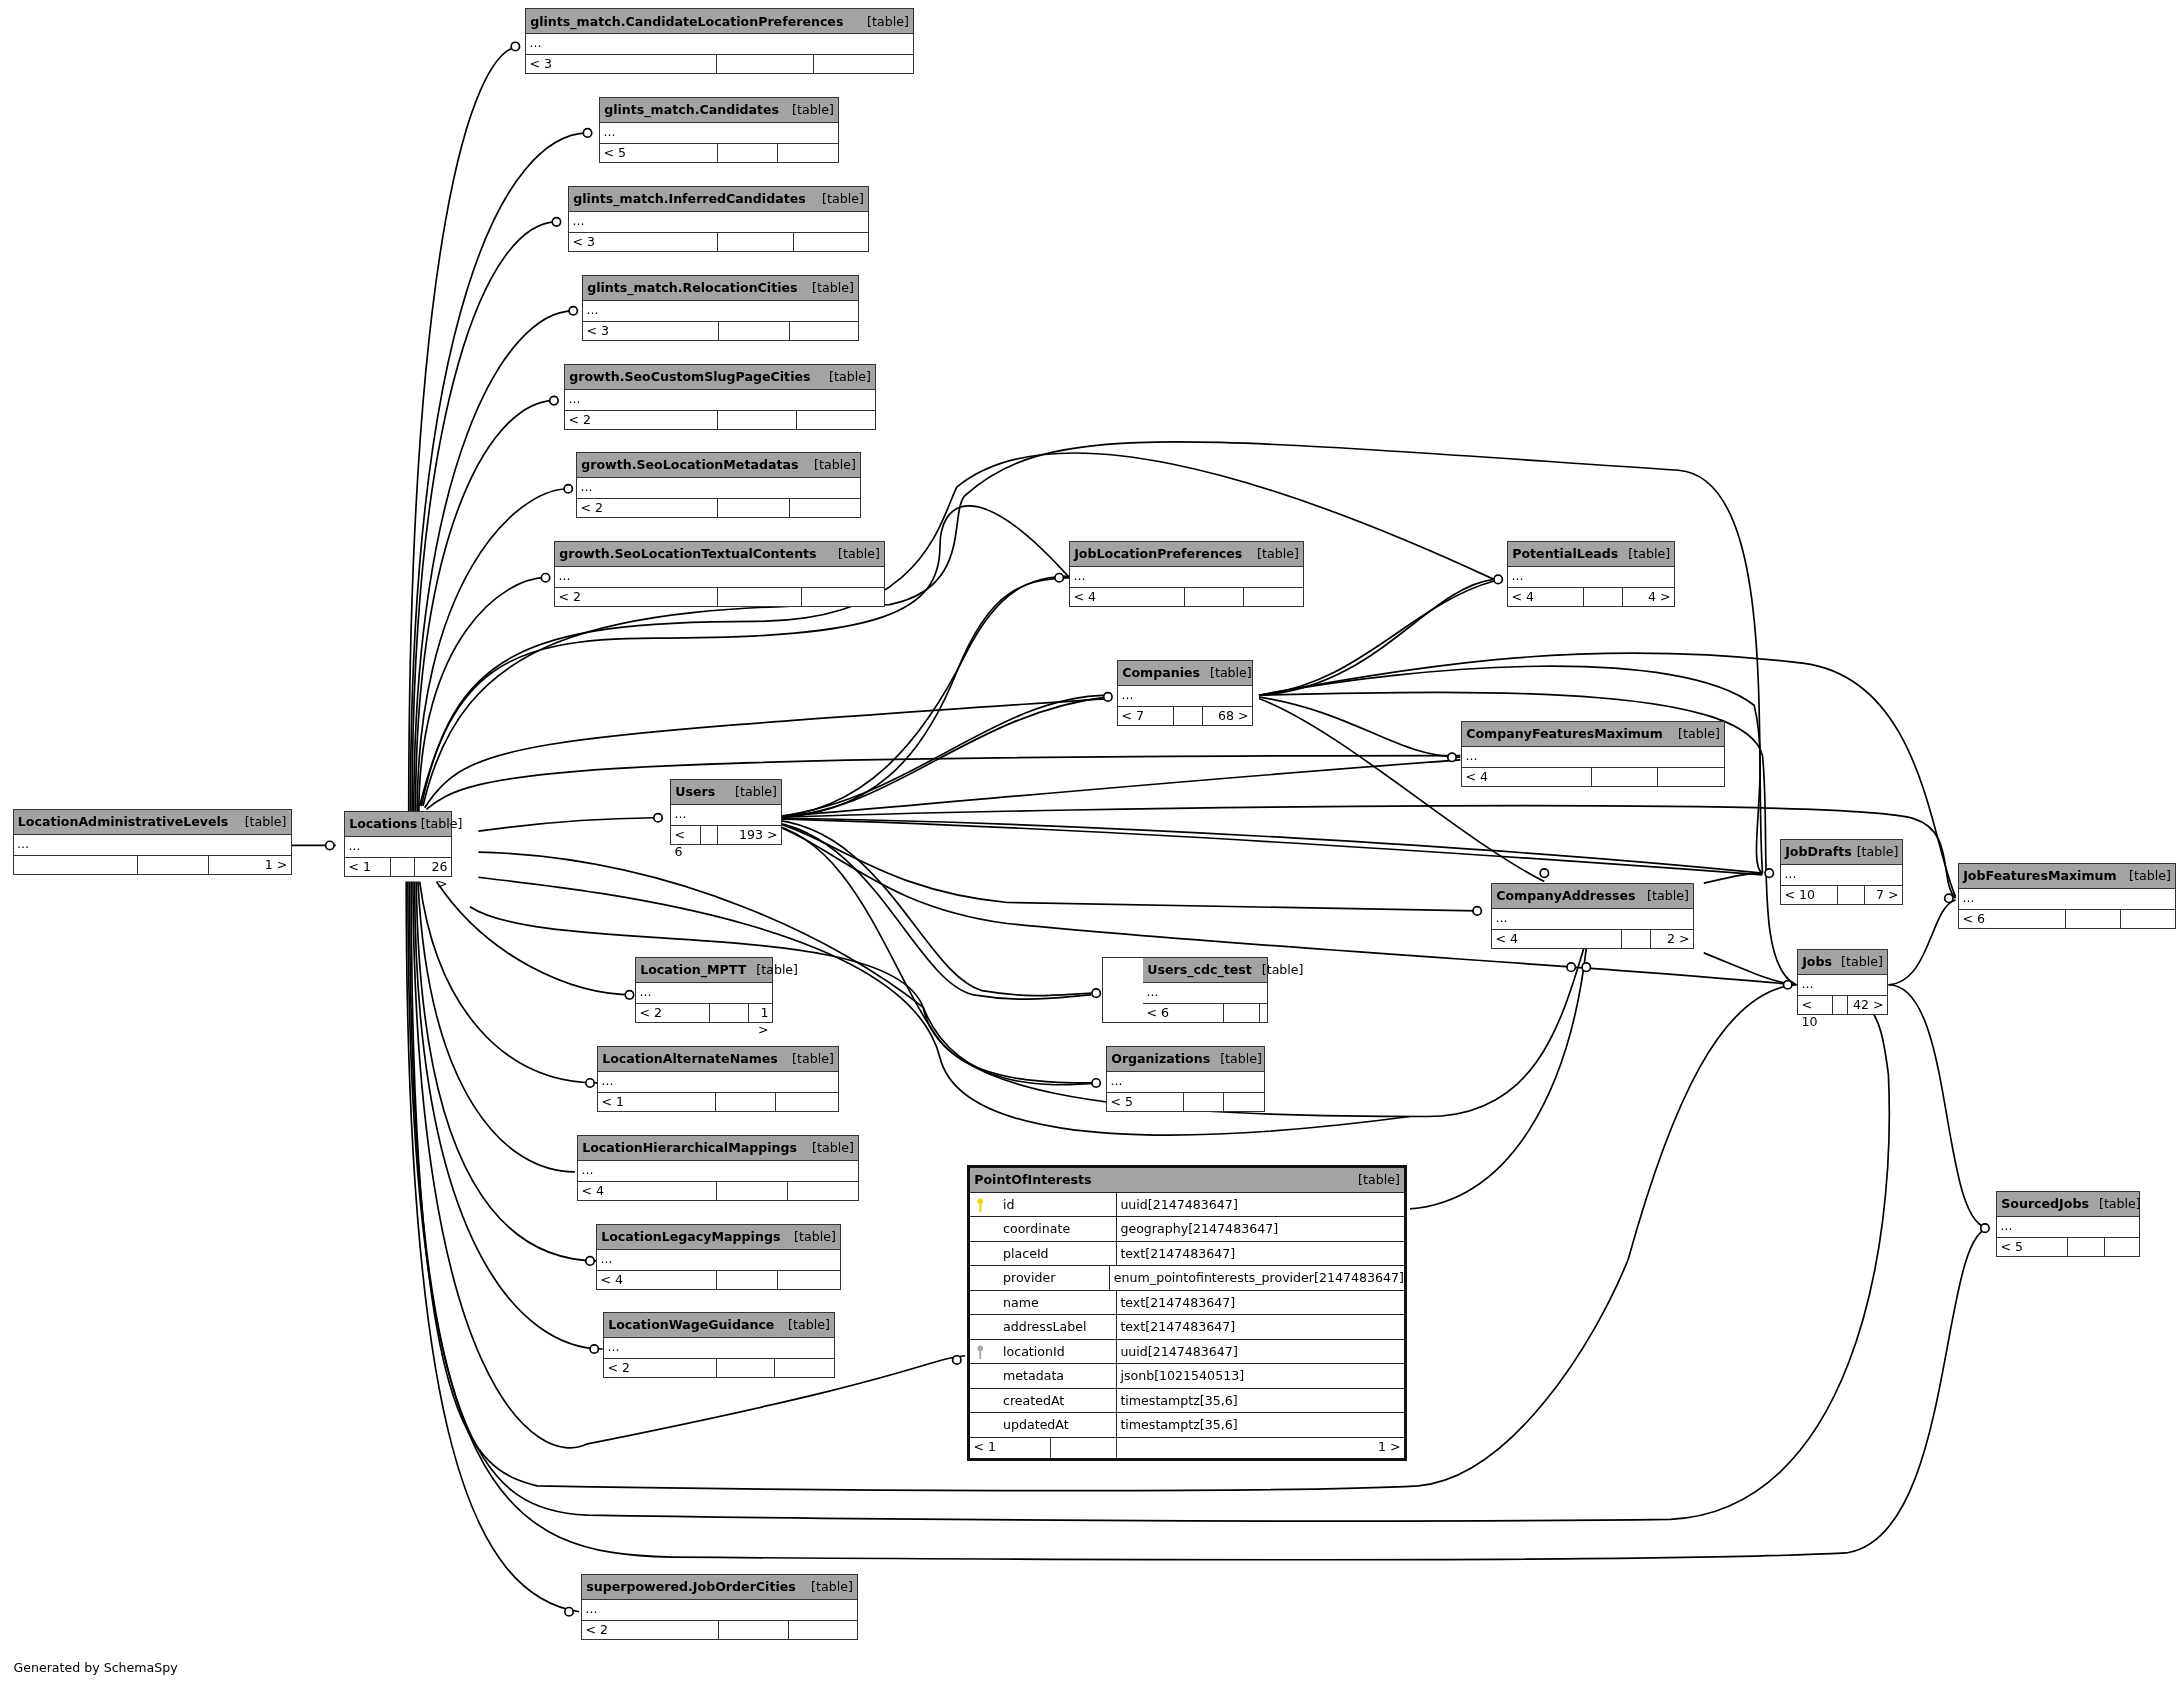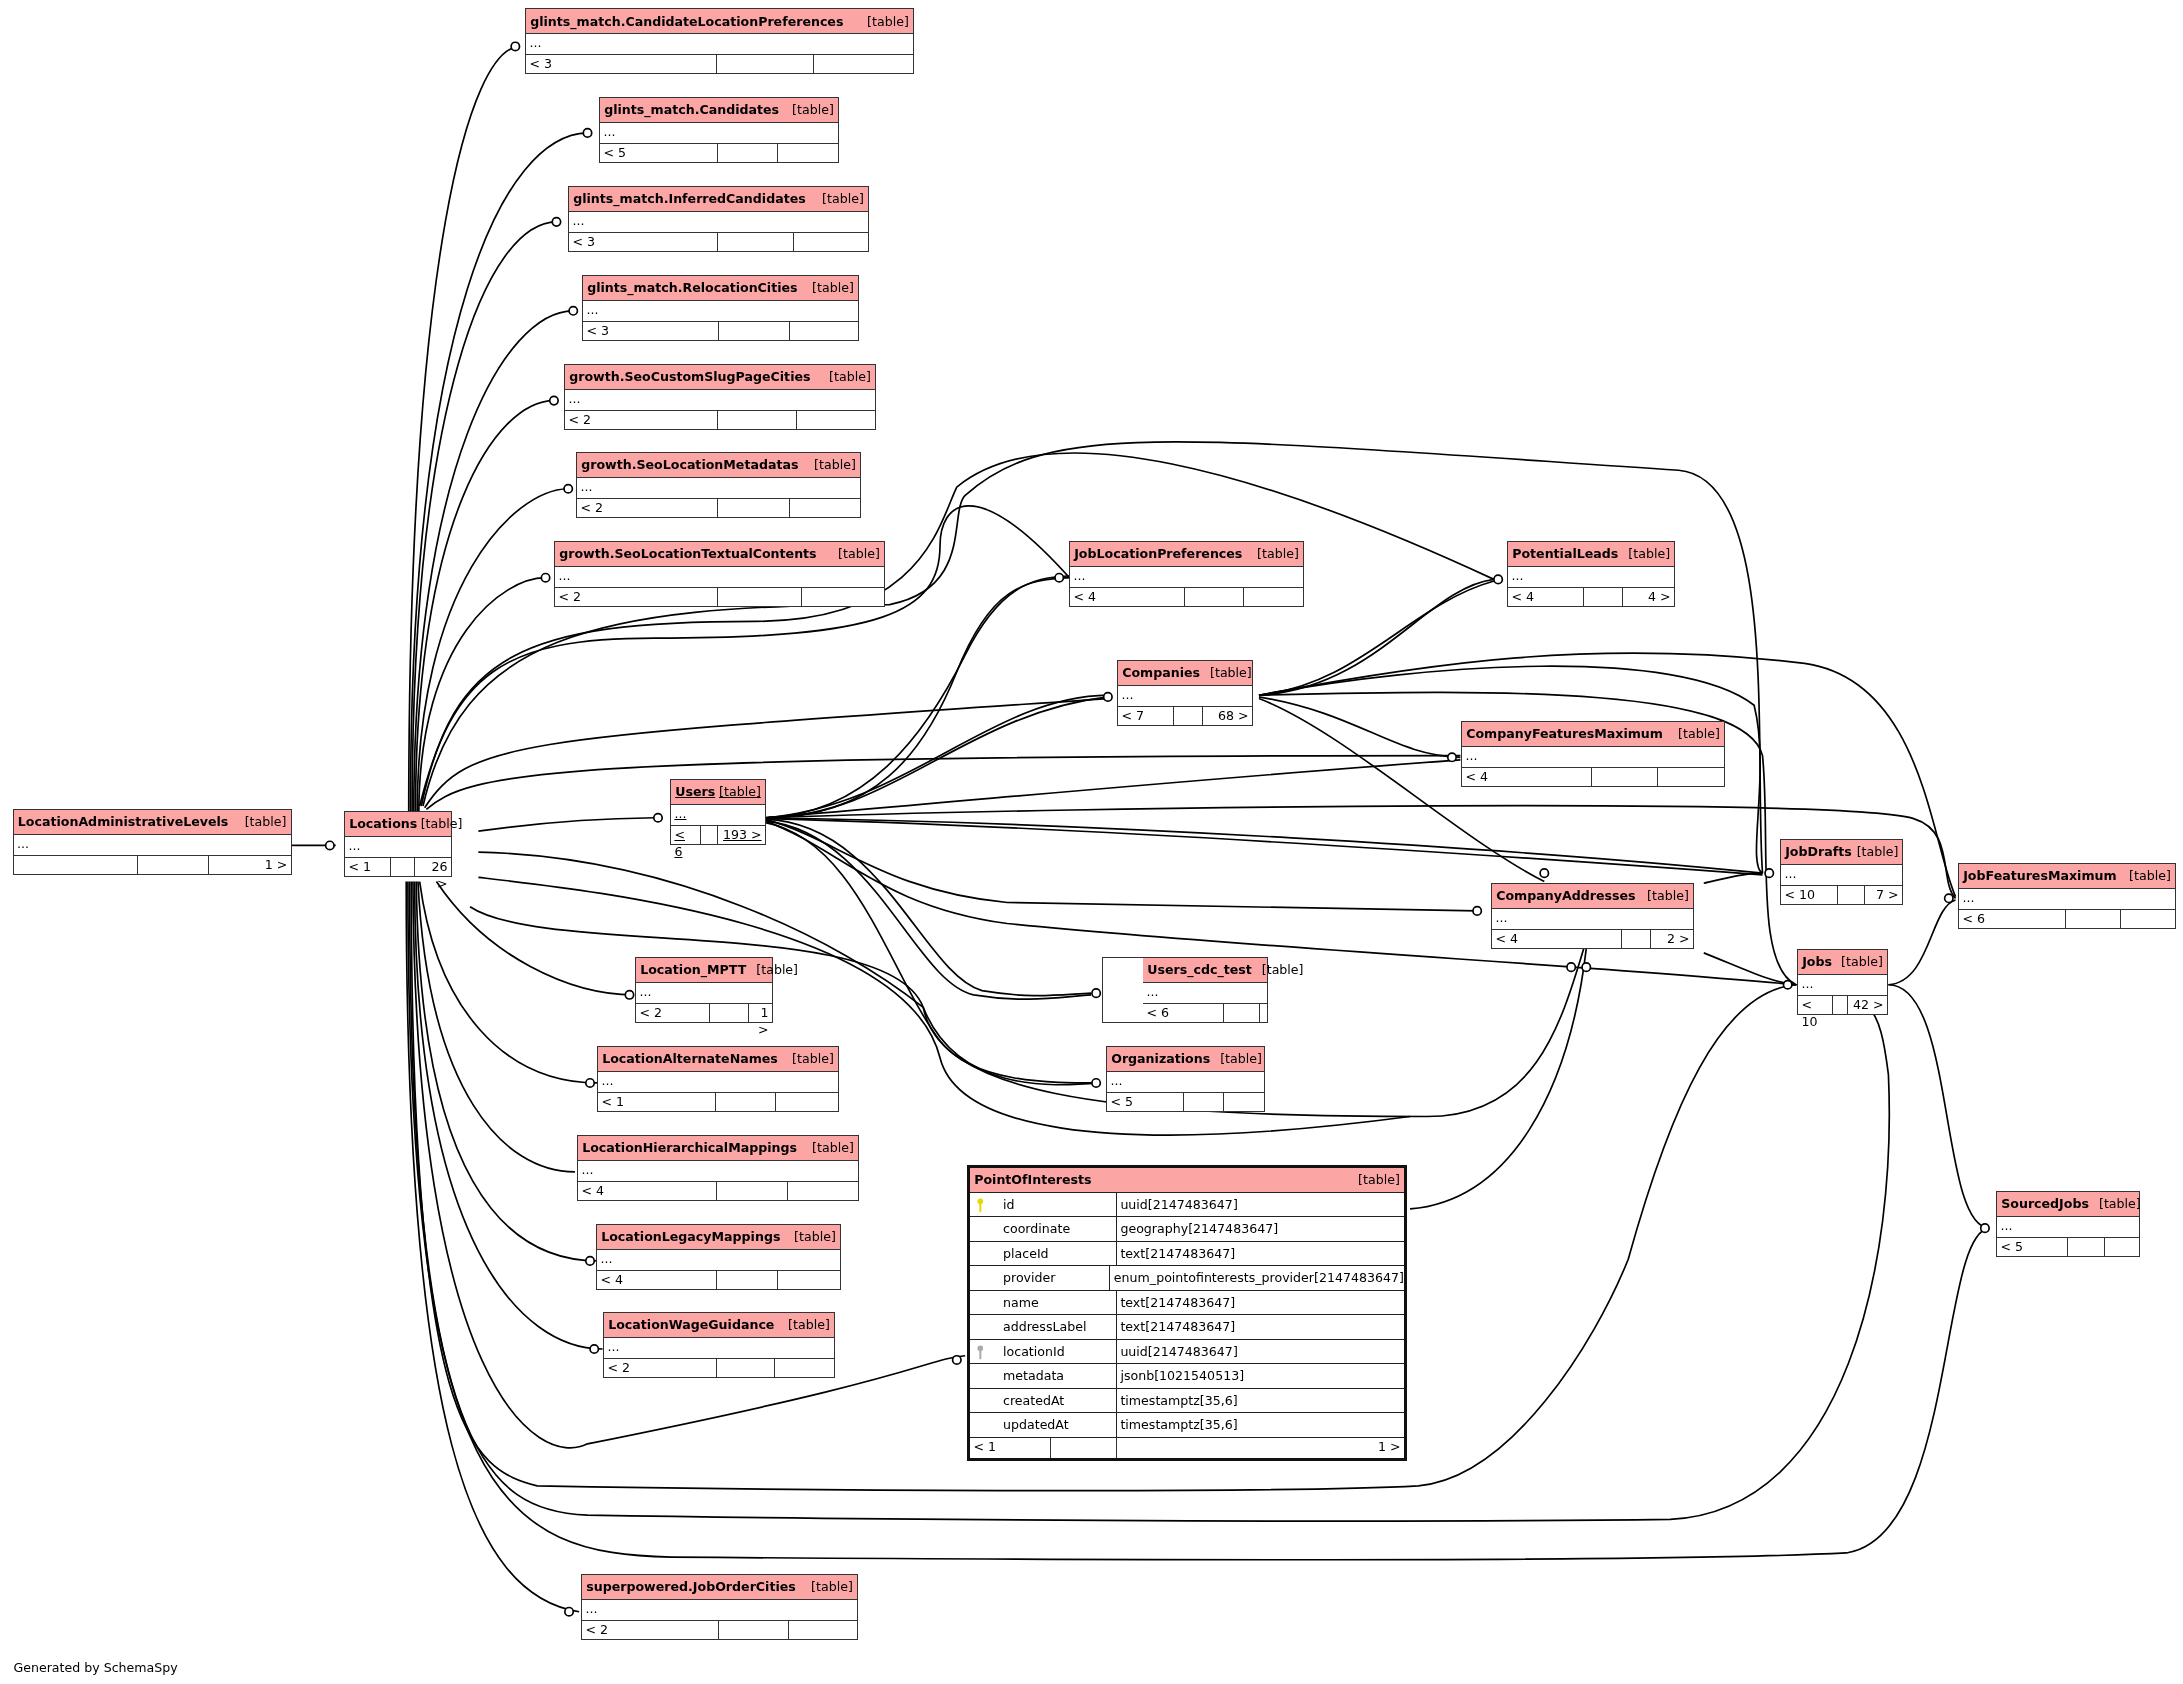--- a/index.html
+++ b/index.html
@@ -1,20 +1,20 @@
 <!DOCTYPE html>
 <html style="font-size:13.4px"><head>
 <meta charset="utf-8">
 <style>
   html,body{margin:0;padding:0;background:#fff;}
   body{width:2183px;height:1685px;position:relative;overflow:hidden;font-family:"DejaVu Sans","Liberation Sans",sans-serif;color:#000;}
   #edges{position:absolute;left:0;top:0;width:2183px;height:1685px;}
   .tbl{position:absolute;border:1.7px solid #333;background:#fff;font-size:12.6px;box-sizing:border-box;}
   .tbl.focus{border:3.4px solid #111;}
-  .tbl .hdr{background:#fca5a5;height:23.5px;display:flex;align-items:center;justify-content:space-between;padding:0 4.2px;border-bottom:1.7px solid #333;white-space:nowrap;}
+  .tbl .hdr{background:#a3a3a3;height:23.5px;display:flex;align-items:center;justify-content:space-between;padding:0 4.2px;border-bottom:1.7px solid #333;white-space:nowrap;}
   .tbl .hdr .nm{font-weight:bold;}
   .tbl .hdr .ty{margin-left:10px;}
   .tbl .dots{height:20px;line-height:18.5px;padding:0 3.4px;border-bottom:1.7px solid #333;}
   .tbl .foot{display:flex;height:18.5px;line-height:17.6px;}
   .tbl .foot span{border-right:1.7px solid #333;padding:0 3.4px;box-sizing:border-box;}
   .tbl .foot span:last-child{border-right:none;text-align:right;}
   .tbl .foot .c1{flex:0 0 auto;}
   .poi-row{display:flex;height:23.5px;line-height:23px;border-bottom:1.7px solid #222;}
   .poi-row .cn{width:147px;border-right:1.7px solid #222;padding-left:33px;position:relative;box-sizing:border-box;}
   .poi-row .ct{flex:1;padding-left:3.4px;white-space:nowrap;}
@@ -229,21 +229,21 @@
       <span class="ty" style="margin-left:3.4px">[table]</span>
     </div>
   <div class="dots">...</div>
   <div class="foot">
       <span class="c1" style="width:46px">&lt; 1</span>
       <span style="width:23.5px"></span>
       <span style="flex:1">26 &gt;</span>
     </div>
 </div>
 
-<div class="tbl" style="left:670px;top:779px;width:96px;text-decoration:underline;">
+<div class="tbl" style="left:670px;top:779px;width:112px;">
   <div class="hdr">
       <span class="nm">Users</span>
       <span class="ty" style="margin-left:3.4px">[table]</span>
     </div>
   <div class="dots">...</div>
   <div class="foot">
       <span class="c1" style="width:30px">&lt; 6</span>
       <span style="width:17px"></span>
       <span style="flex:1">193 &gt;</span>
     </div>

